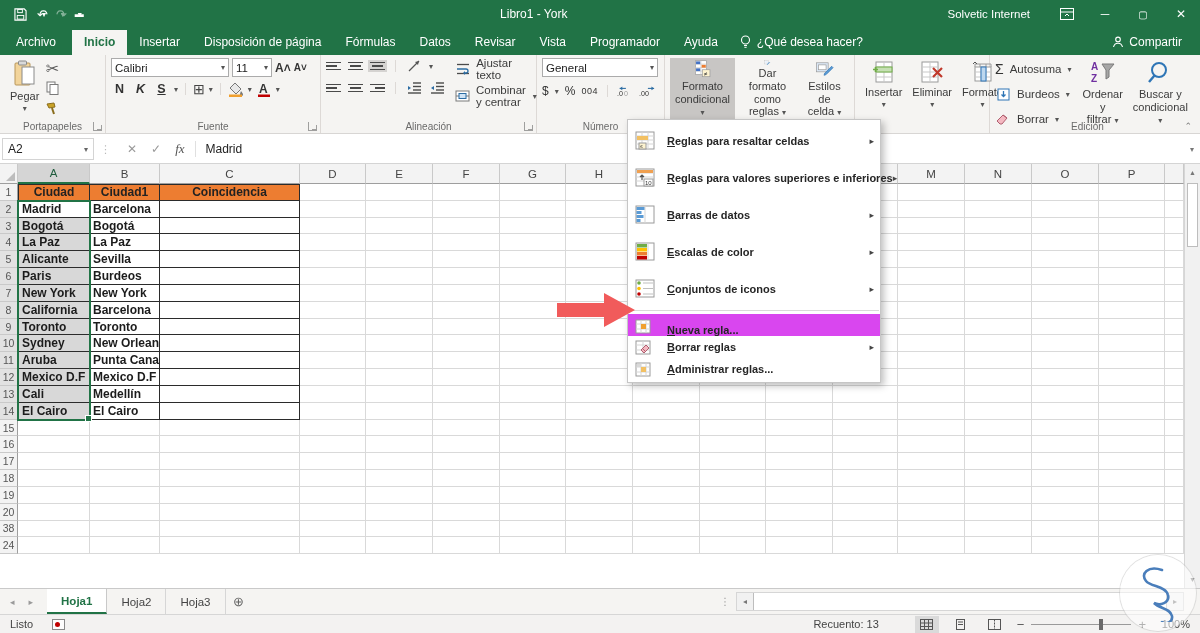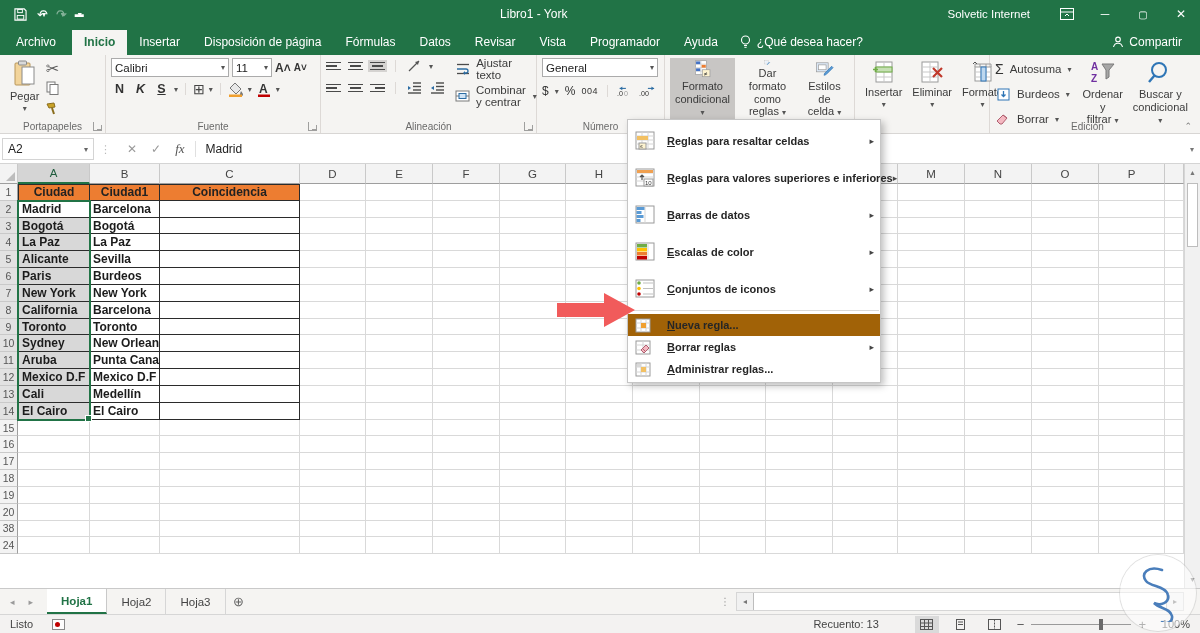--- a/index.html
+++ b/index.html
@@ -82,21 +82,21 @@
 
   
   .vscroll { position:absolute; top:164px; right:0; width:16px; height:424px; background:#f1f1f1; border-left:1px solid #d6d6d6; }
   .vsb { position:absolute; left:0; width:15px; height:17px; text-align:center; font-size:7px; color:#777; line-height:17px; background:#f1f1f1; cursor:pointer; }
   .vthumb { position:absolute; left:2px; top:19px; width:11px; height:64px; background:#fff; border:1px solid #bdbdbd; cursor:grab; }
 
   
   .menu { position:absolute; left:627px; top:119px; width:254px; background:#fff; border:1px solid #c6c6c6; box-shadow:3px 3px 7px rgba(0,0,0,.25); padding:2px 0; z-index:50; }
   .mi { display:flex; align-items:center; height:37px; padding:0 6px 0 7px; cursor:pointer; }
   .mi.small { height:22px; }
-  .mi.hl { background:#a16207; }
+  .mi.hl { background:#d946ef;align-items:flex-end; }
   .mi .micon { width:22px; height:20px; margin-right:10px; flex:0 0 22px; display:flex; align-items:center; }
   .mi .lbl { font-size:11px; font-weight:600; color:#262626; white-space:nowrap; display:inline-block; }
   .mi .lbl::first-letter { text-decoration:underline; }
   .mi .sub { margin-left:auto; font-size:9px; color:#444; }
   .msep { border-top:1px solid #d9d9d9; margin:3px 1px; }
 
   
   .redarrow { position:absolute; left:557px; top:291px; z-index:60; pointer-events:none; }
 
   

